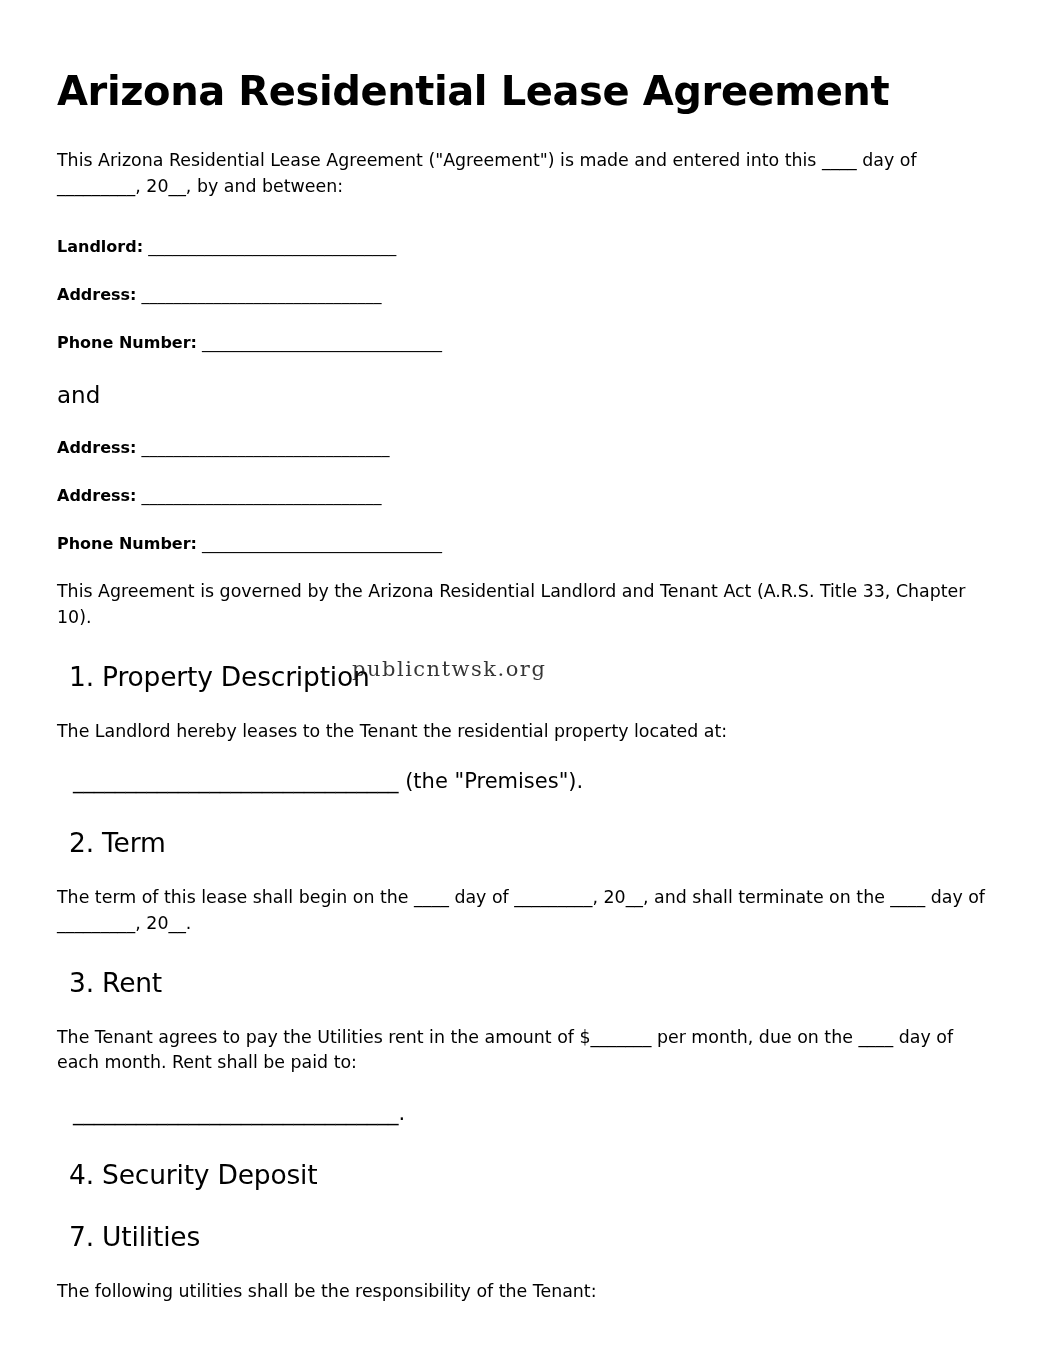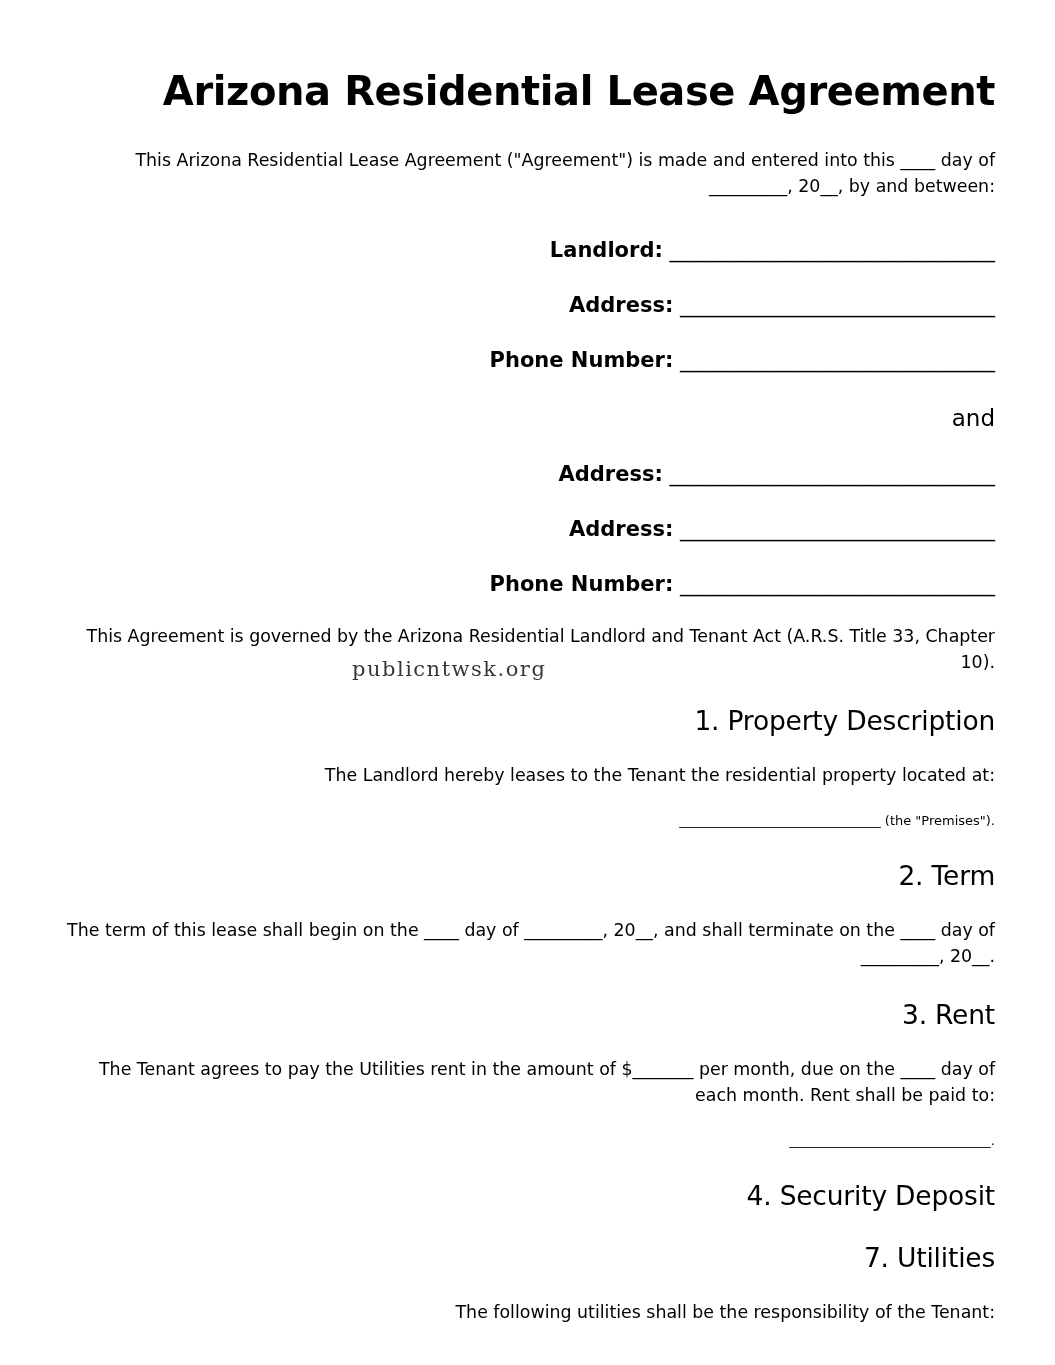--- a/index.html
+++ b/index.html
@@ -11,21 +11,20 @@
     font-family: "DejaVu Sans", sans-serif;
     color: #000000;
     overflow: hidden;
   }
   .page {
     position: relative;
     width: 1055px;
     height: 1365px;
     background: #ffffff;
     padding: 57px 60px 0 57px;
-    text-align: right;
   }
   h1.doc-title {
     font-size: 40px;
     font-weight: bold;
     line-height: 1.12;
     letter-spacing: -0.4px;
     margin: 12px 0 34px 0;
   }
   h2.section-heading {
     font-size: 26.5px;
@@ -35,35 +34,35 @@
     letter-spacing: -0.2px;
   }
   p.body-text {
     font-size: 17.4px;
     line-height: 1.48;
     margin: 0 0 22px 0;
     max-width: 938px;
   }
   p.tight { margin-bottom: 20px; }
   .field-row {
-    font-size: 21px;
+    font-size: 16px;
     line-height: 1.48;
     margin: 0 0 24px 0;
   }
   .field-label { font-weight: bold; }
   .blank { letter-spacing: 0px; }
   .and-line {
     font-size: 23px;
     line-height: 1.48;
     margin: 0 0 24px 0;
   }
   .blank-line-row {
-    font-size: 13px;
+    font-size: 21px;
     line-height: 1.48;
-    margin: 0 0 22px 0;
+    margin: 0 0 22px 16px;
   }
   .intro-block { margin-bottom: 36px; }
   .watermark {
     position: absolute;
     left: 352px;
     top: 659px;
     font-family: "DejaVu Serif", serif;
     font-size: 21px;
     line-height: 1;
     color: #1a1a1a;

